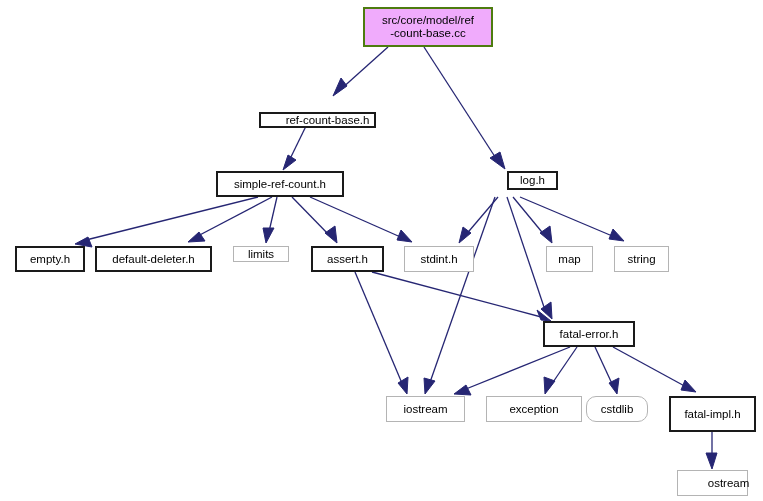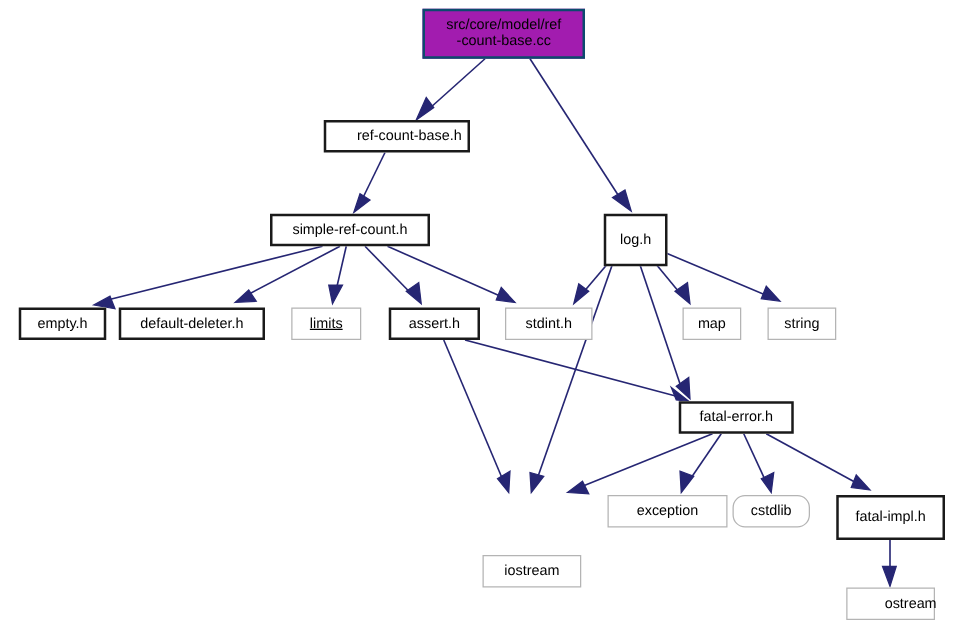--- a/index.html
+++ b/index.html
@@ -38,22 +38,23 @@
     color: #000000;
     background: #ffffff;
     border: 1px solid #b4b4b4;
     white-space: pre-line;
     letter-spacing: 0px;
   }
   .node.local {
     border: 2px solid #1a1a1a;
   }
   .node.root {
-    border: 2px solid #0c4a6e;
-    background: #a21caf;
+    border: 2px solid #4d7c0f;
+    background: #f0abfc;
+    margin-left: 25px;
   }
   .node-label {
     display: block;
     padding: 0 3px;
   }
 </style>
 </head>
 <body>
 
 <div id="graph-root">
@@ -135,30 +136,30 @@
         <polygon points="696,392 685,380 681,390" fill="#262673" stroke="#262673" stroke-width="1"></polygon>
       </g>
       <g>
         <path d="M 712,422 L 712,462" stroke="#262673" stroke-width="1.3" fill="none"></path>
         <polygon points="712,469 717,453 706,453" fill="#262673" stroke="#262673" stroke-width="1"></polygon>
       </g>
     </svg>
   <div id="node-layer">
       <div class="node root" style="left: 338px; top: 7px; width: 130px; height: 40px;"><span class="node-label">src/core/model/ref
 -count-base.cc</span></div>
-      <div class="node local" style="left: 259px; top: 96px; width: 117px; height: 26px; padding-left: 20px;"><span class="node-label">ref-count-base.h</span></div>
+      <div class="node local" style="left: 259px; top: 112px; width: 117px; height: 16px; padding-left: 20px;"><span class="node-label">ref-count-base.h</span></div>
       <div class="node local" style="left: 216px; top: 171px; width: 128px; height: 26px;"><span class="node-label">simple-ref-count.h</span></div>
-      <div class="node local" style="left: 483px; top: 171px; width: 51px; height: 42px;"><span class="node-label">log.h</span></div>
+      <div class="node local" style="left: 507px; top: 171px; width: 51px; height: 19px;"><span class="node-label">log.h</span></div>
       <div class="node local" style="left: 5px; top: 246px; width: 70px; height: 26px; margin-left: 10px;"><span class="node-label">empty.h</span></div>
       <div class="node local" style="left: 95px; top: 246px; width: 117px; height: 26px;"><span class="node-label">default-deleter.h</span></div>
-      <div class="node system" style="left: 233px; top: 246px; width: 56px; height: 26px; text-decoration: underline;"><span class="node-label">limits</span></div>
+      <div class="node system" style="left: 233px; top: 246px; width: 56px; height: 16px;"><span class="node-label">limits</span></div>
       <div class="node local" style="left: 311px; top: 246px; width: 73px; height: 26px;"><span class="node-label">assert.h</span></div>
       <div class="node system" style="left: 404px; top: 246px; width: 70px; height: 26px;"><span class="node-label">stdint.h</span></div>
       <div class="node system" style="left: 546px; top: 246px; width: 47px; height: 26px;"><span class="node-label">map</span></div>
       <div class="node system" style="left: 614px; top: 246px; width: 55px; height: 26px;"><span class="node-label">string</span></div>
       <div class="node local" style="left: 543px; top: 321px; width: 92px; height: 26px;"><span class="node-label">fatal-error.h</span></div>
-      <div class="node system" style="left: 386px; top: 396px; width: 79px; height: 26px; margin-top: 48px;"><span class="node-label">iostream</span></div>
+      <div class="node system" style="left: 386px; top: 396px; width: 79px; height: 26px;"><span class="node-label">iostream</span></div>
       <div class="node system" style="left: 486px; top: 396px; width: 96px; height: 26px;"><span class="node-label">exception</span></div>
       <div class="node system" style="left: 586px; top: 396px; width: 62px; height: 26px; border-radius: 10px;"><span class="node-label">cstdlib</span></div>
       <div class="node local" style="left: 669px; top: 396px; width: 87px; height: 36px;"><span class="node-label">fatal-impl.h</span></div>
       <div class="node system" style="left: 677px; top: 470px; width: 71px; height: 26px; padding-left: 32px;"><span class="node-label">ostream</span></div>
     </div>
 </div>
 
 </body></html>

